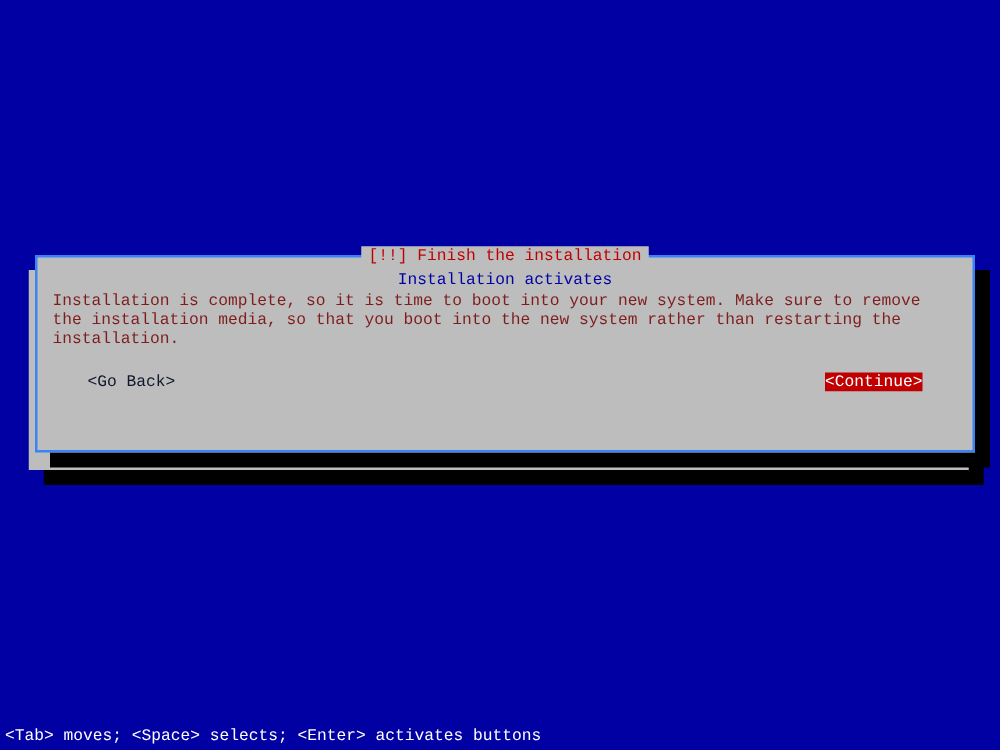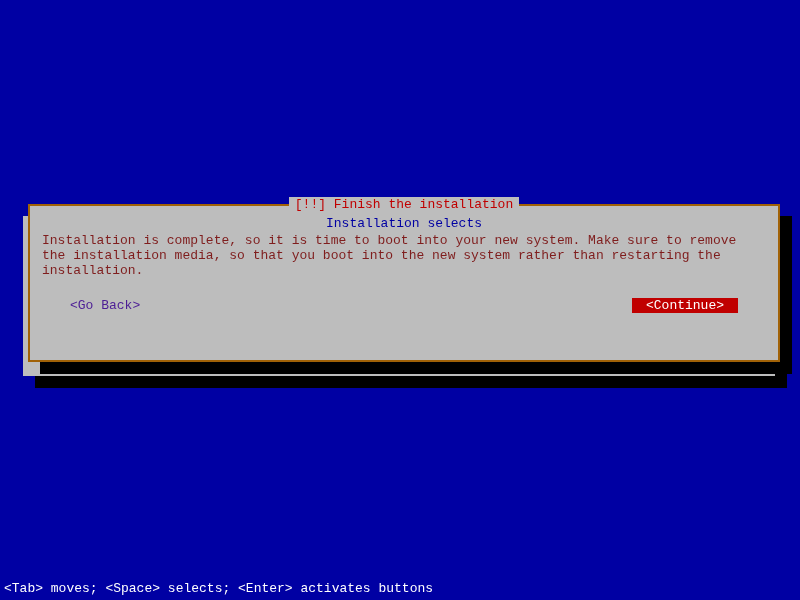--- a/index.html
+++ b/index.html
@@ -37,21 +37,21 @@
       height: 158px;
       background: #000;
     }
     .dialog {
       position: absolute;
       left: 28px;
       top: 204px;
       width: 752px;
       height: 158px;
       background: #bdbdbd;
-      border: 2px solid #a16207;
+      border: 2px solid #3b82f6;
     }
     .dialog-title-wrap {
       position: absolute;
       top: -9px;
       left: 0;
       width: 100%;
       text-align: center;
     }
     .dialog-title {
       display: inline-block;
@@ -73,26 +73,26 @@
       color: #7f1d1d;
       margin-bottom: 20px;
     }
     .button-row {
       display: flex;
       justify-content: space-between;
       align-items: center;
       padding: 0 28px 0 28px;
     }
     .go-back {
-      color: #4c1d95;
+      color: #0f172a;
     }
     .continue {
       background: #c00000;
       color: #fff;
-      padding: 0 14px;
+      padding: 0 0;
     }
     .footer {
       position: absolute;
       bottom: 4px;
       left: 4px;
       color: #ffffff;
       font-size: 13px;
     }
   </style>
 </head>
@@ -101,21 +101,21 @@
 <div class="bg-shadow-inner-shadow"></div>
 <div class="bg-shadow"></div>
 
 <div class="dialog-shadow"></div>
 
 <div class="dialog">
   <div class="dialog-title-wrap">
     <span class="dialog-title">[!!] Finish the installation</span>
   </div>
   <div class="dialog-inner">
-    <div class="subtitle">Installation selects</div>
+    <div class="subtitle">Installation activates</div>
     <div class="body-text">Installation is complete, so it is time to boot into your new system. Make sure to remove the installation media, so that you boot into the new system rather than restarting the installation.</div>
     <div class="button-row">
       <span class="go-back">&lt;Go Back&gt;</span>
       <span class="continue">&lt;Continue&gt;</span>
     </div>
   </div>
 </div>
 
 <div class="footer">&lt;Tab&gt; moves; &lt;Space&gt; selects; &lt;Enter&gt; activates buttons</div>
 

